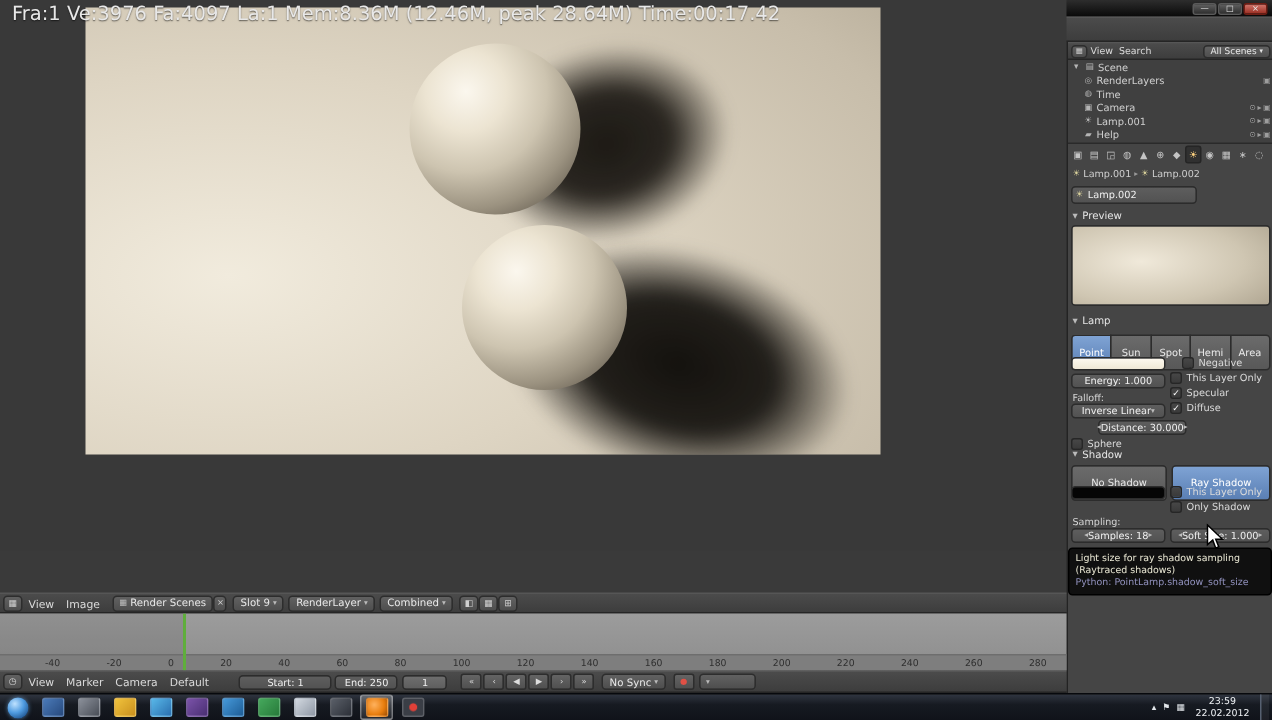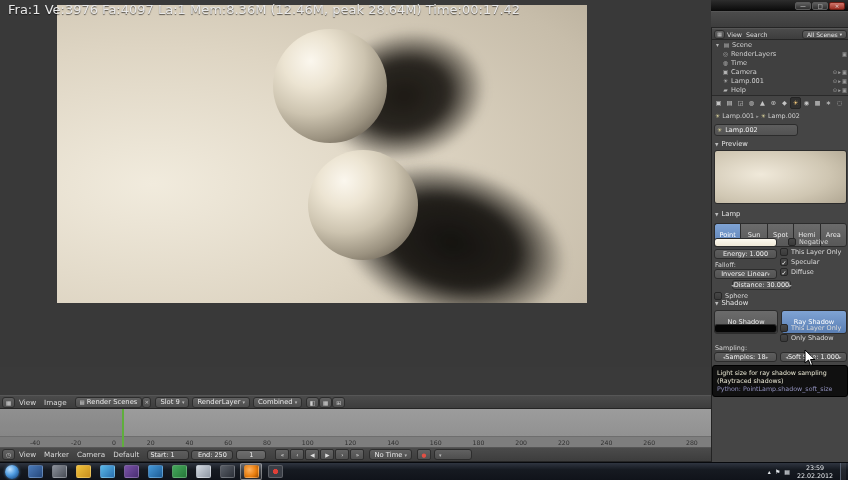--- a/index.html
+++ b/index.html
@@ -387,39 +387,39 @@
     </div>
     <div id="curframe"></div>
   </div>
 
   <div id="tlhdr" class="hdr abs">
     <span class="iconb">◷</span>
     <span class="menu">View</span>
     <span class="menu">Marker</span>
     <span class="menu">Camera</span>
     <span class="menu">Default</span>
-    <span class="field" style="width:42px;margin-left:4px;justify-content:flex-start">
+    <span class="field" style="width:62px;margin-left:16px;justify-content:center">
       <span>Start: 1</span>
     </span>
     <span class="field" style="width:42px;margin-left:2px;justify-content:center">
       <span>End: 250</span>
     </span>
     <span class="field" style="width:30px;margin-left:3px;justify-content:center;background:linear-gradient(#6e6e6e,#5e5e5e)">
       <span>1</span>
     </span>
     <span style="margin-left:8px" class="flex">
       <span class="pb">«</span>
       <span class="pb">‹</span>
       <span class="pb">◀</span>
       <span class="pb">▶</span>
       <span class="pb">›</span>
       <span class="pb">»</span>
     </span>
     <span class="wbtn" style="margin-left:5px">
-      <span>No Time</span>
+      <span>No Sync</span>
       <span style="font-size:5px;color:#bbb">▾</span>
     </span>
     <span class="pb rec" style="margin-left:5px">●</span>
     <span class="wbtn" style="margin-left:3px;width:38px;justify-content:space-between">
       <span style="font-size:5px;color:#bbb">▾</span>
     </span>
   </div>
 
   <div id="taskbar" class="abs">
     <div id="start-orb"></div>

